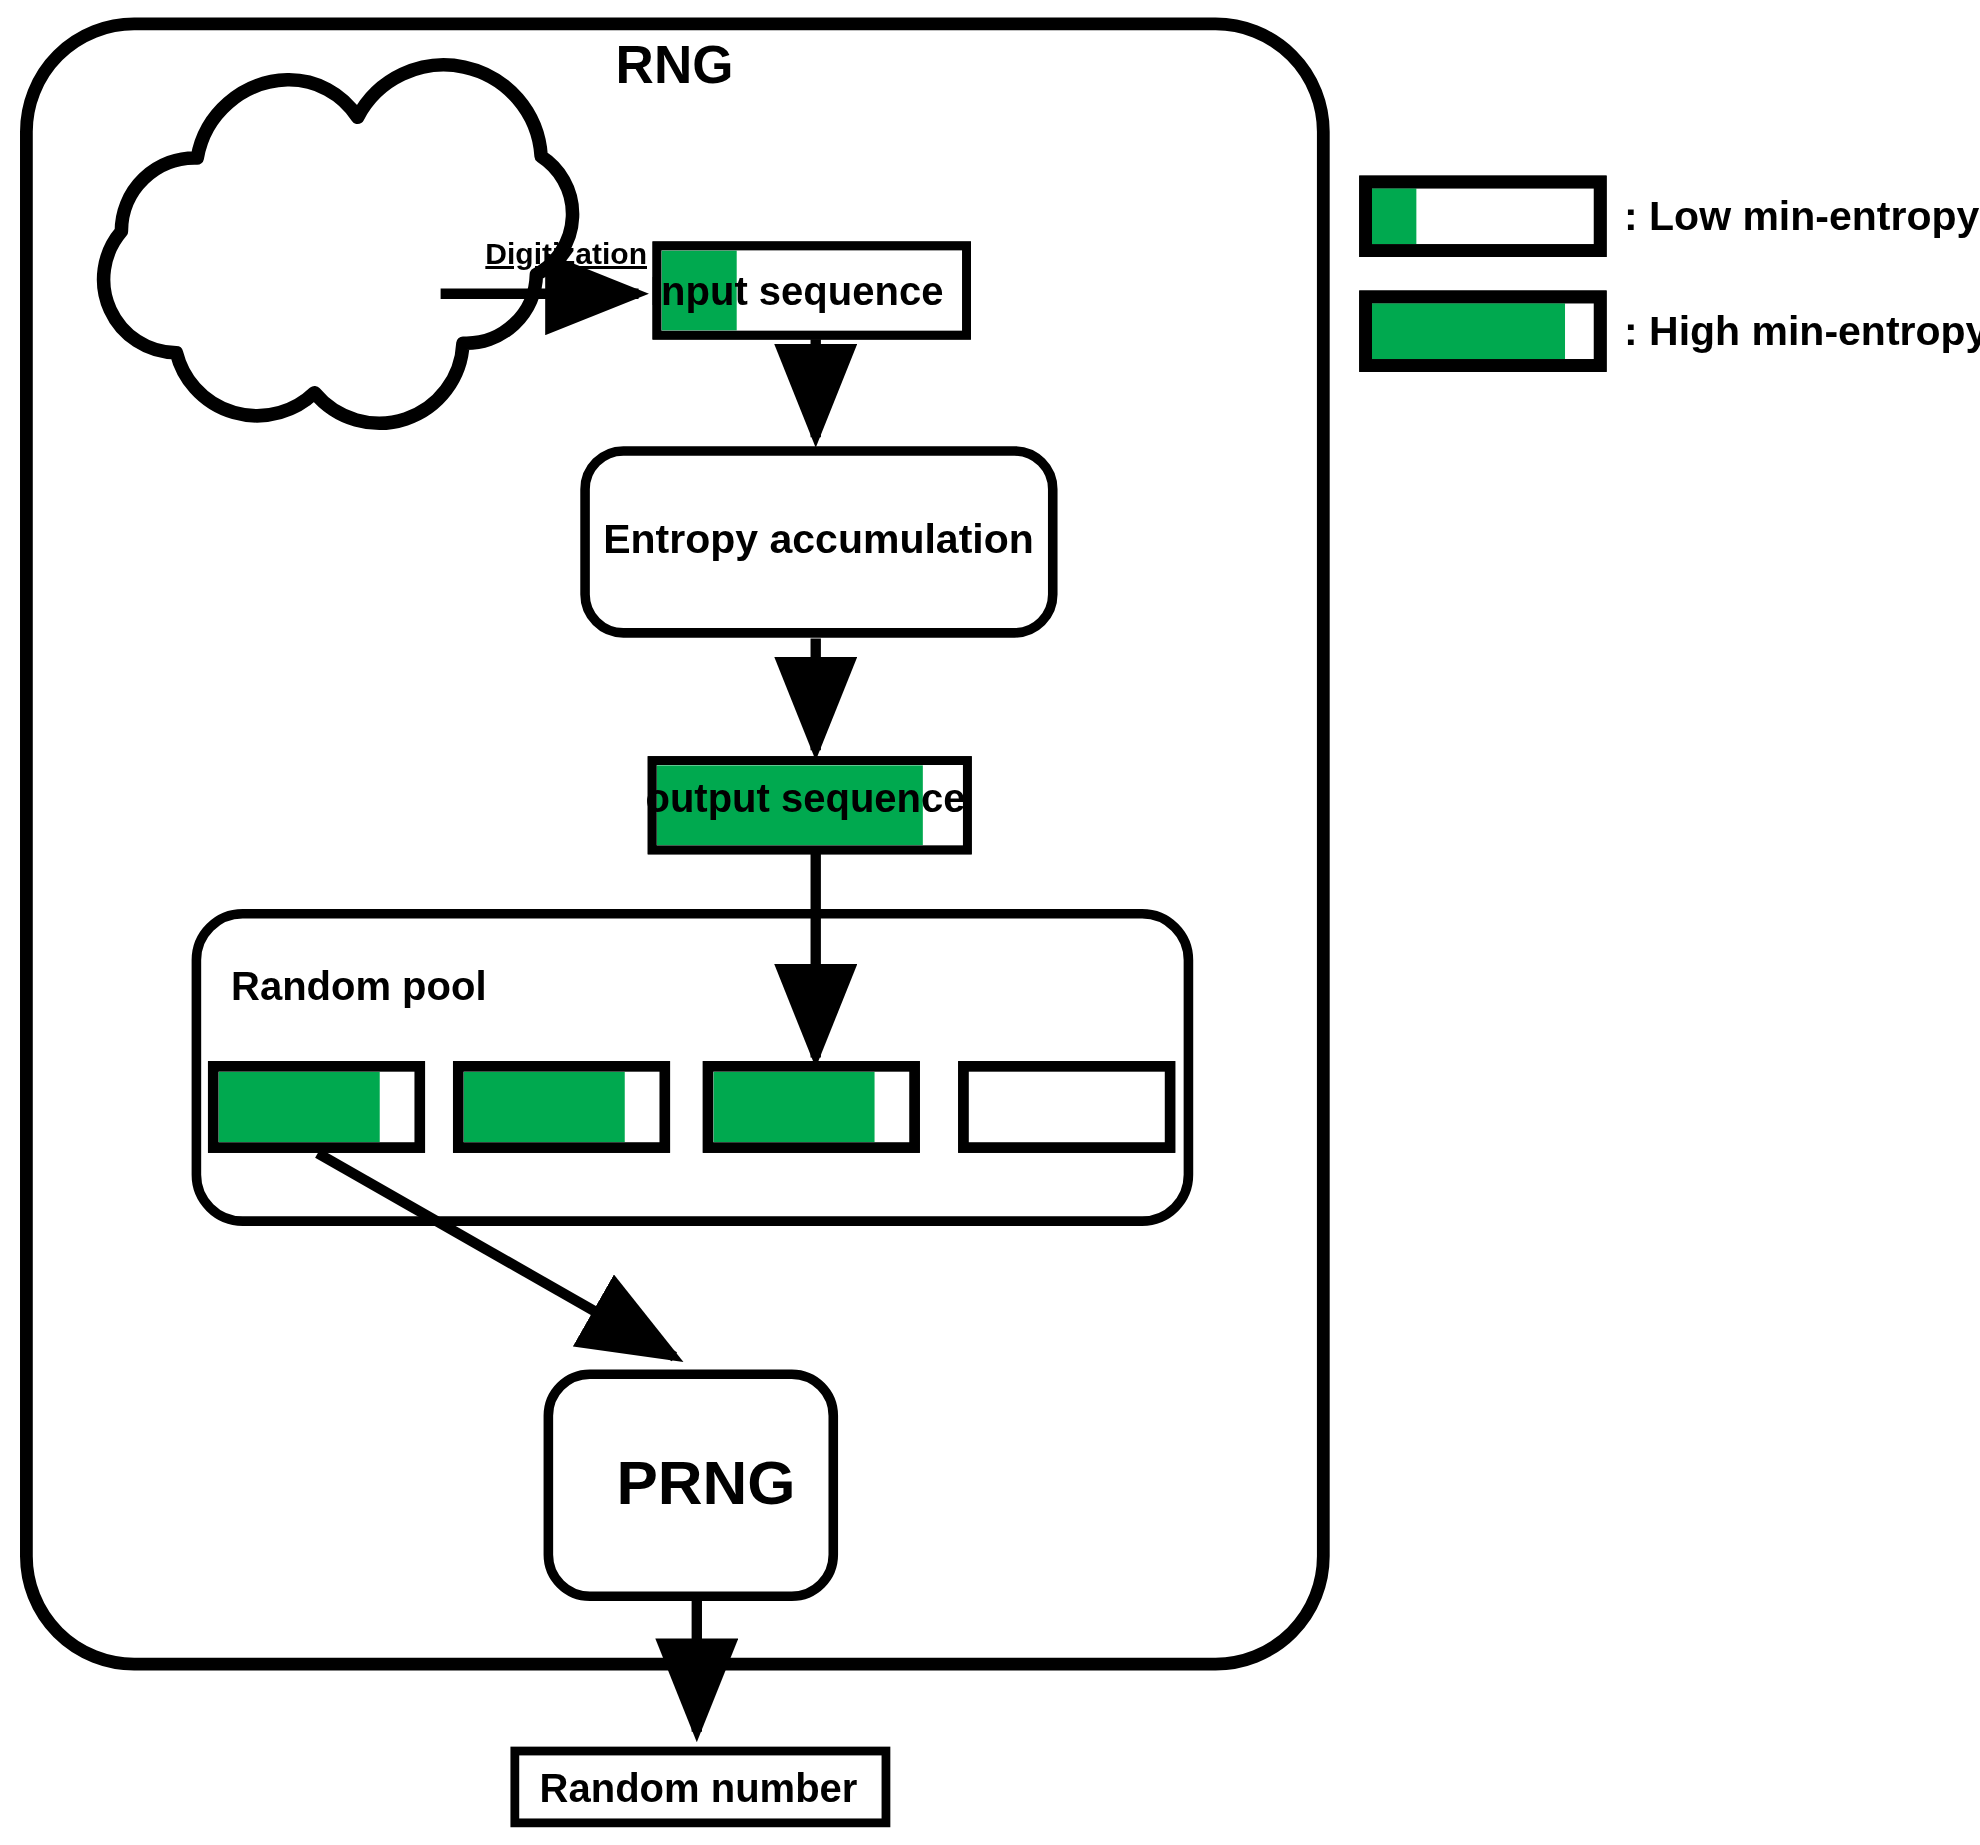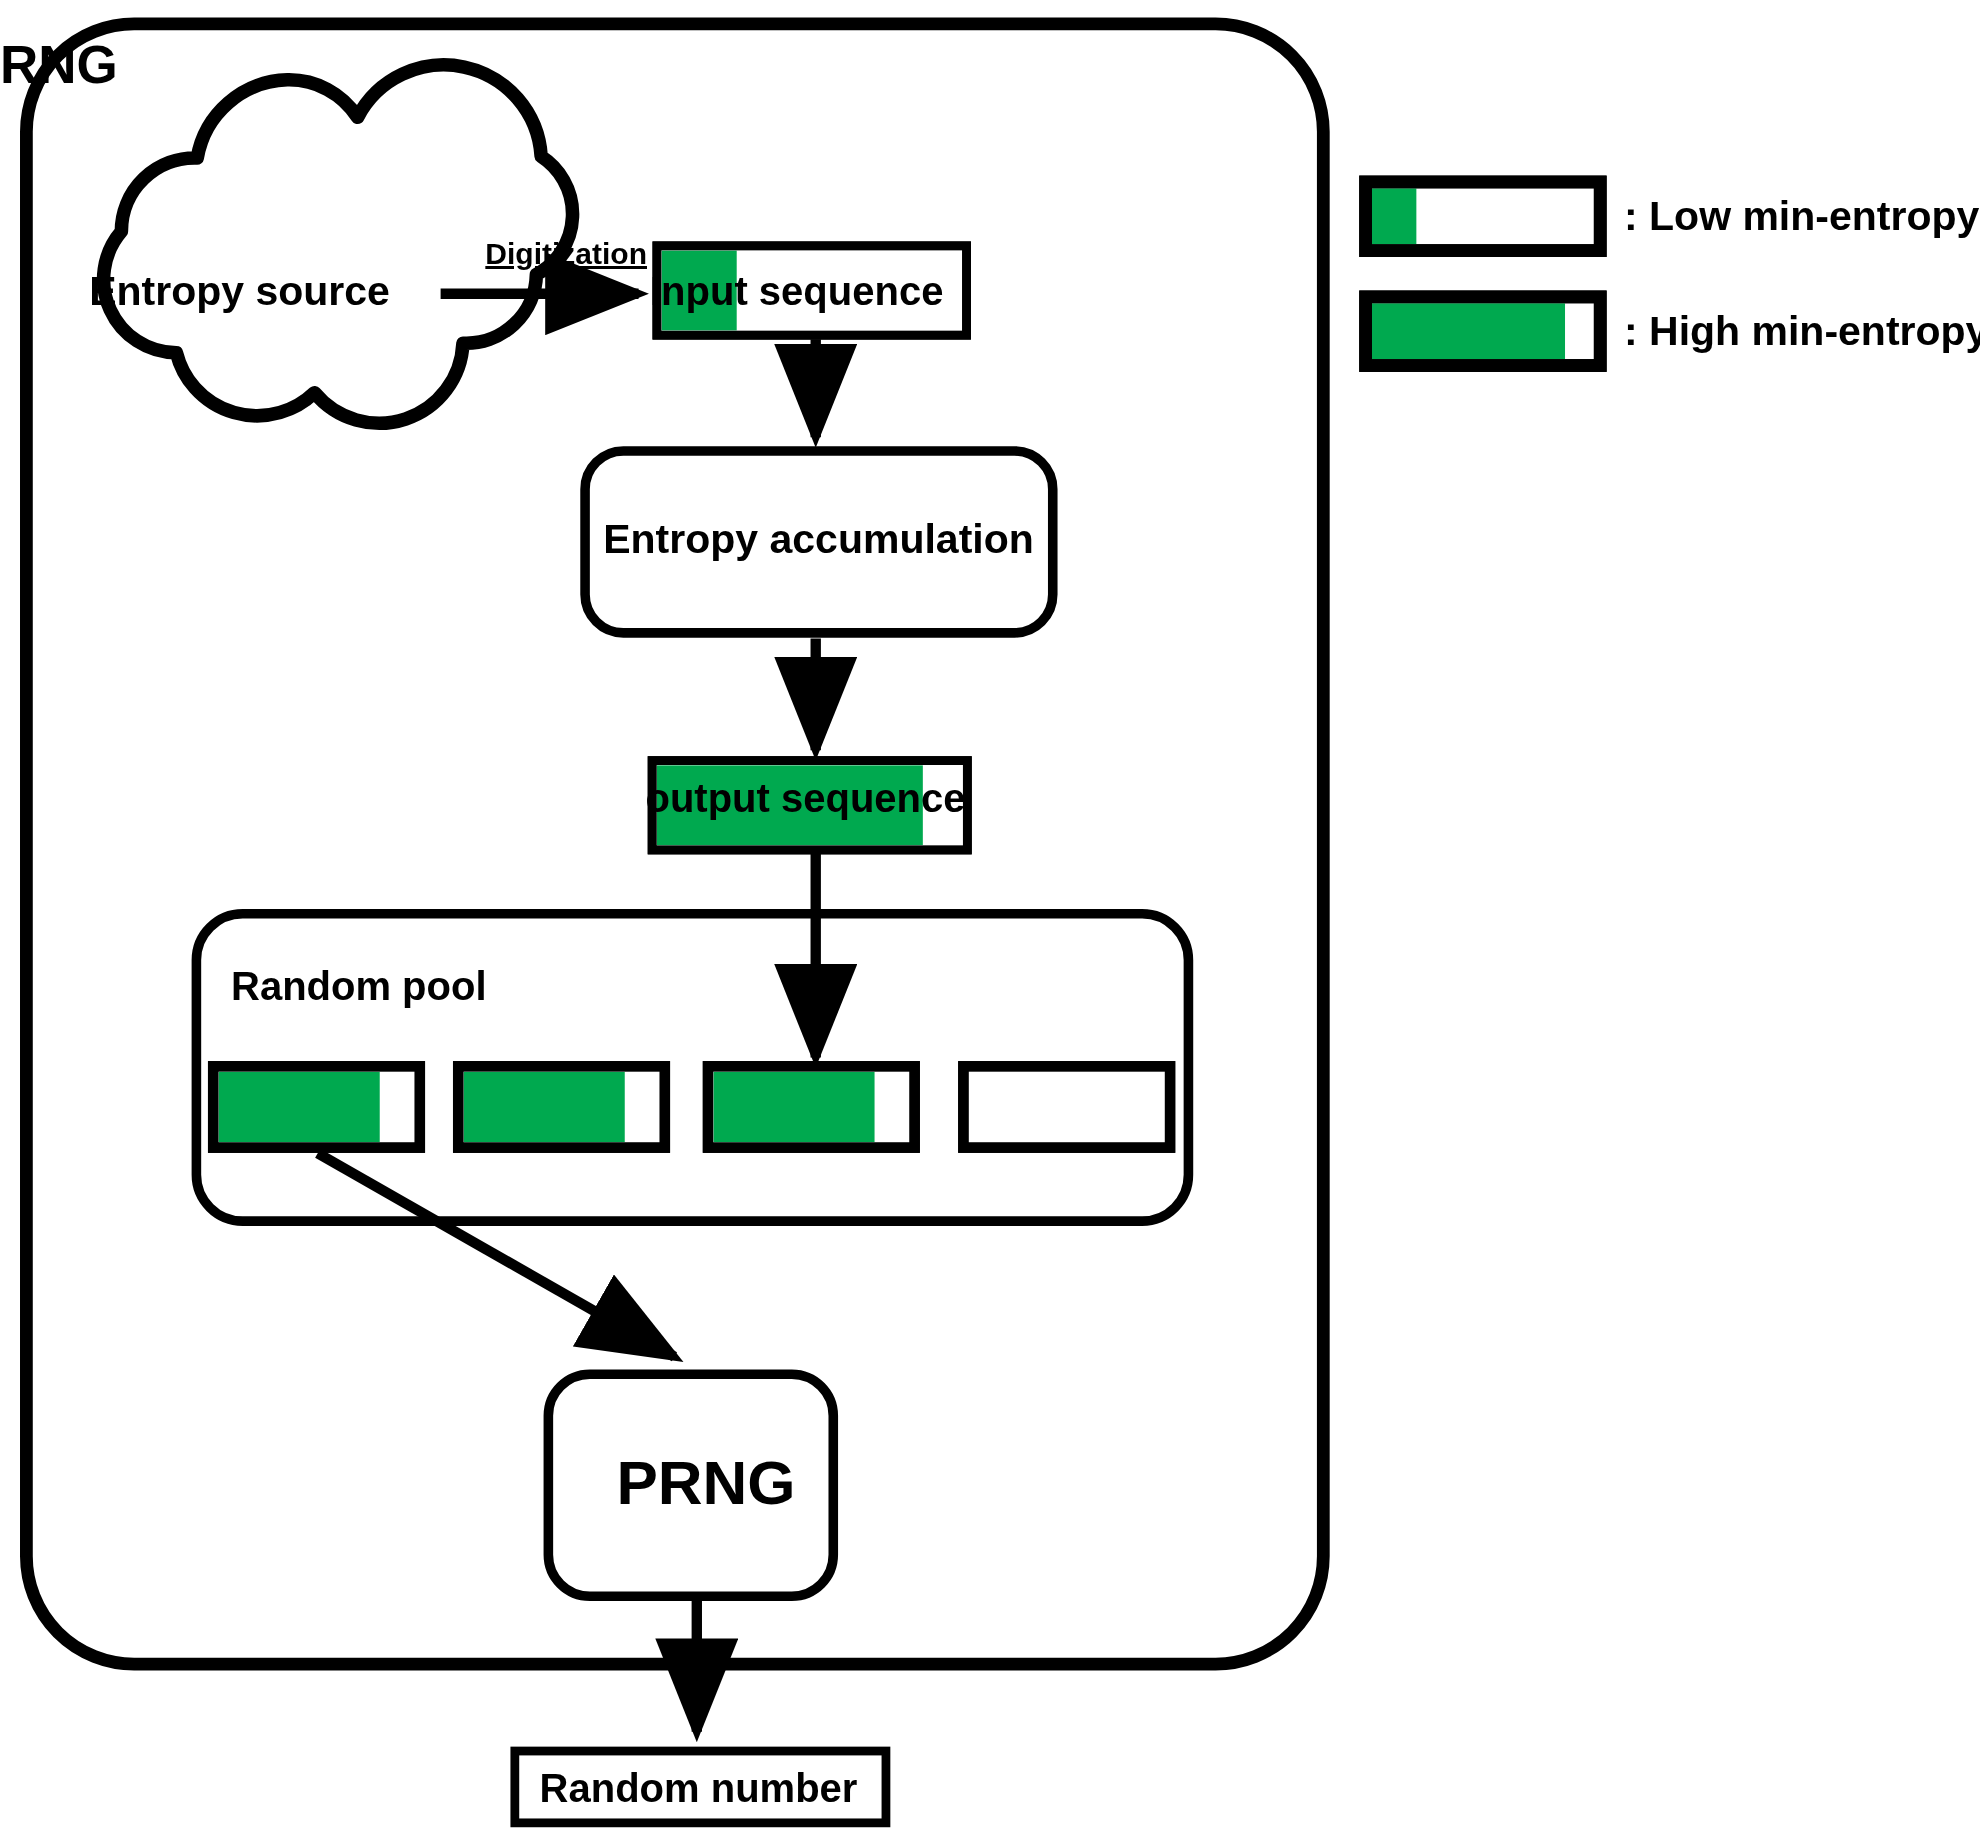--- a/index.html
+++ b/index.html
@@ -25,21 +25,21 @@
   }
   .txt {
     position: absolute;
     color: #000000;
     font-weight: bold;
     white-space: nowrap;
     font-family: "Liberation Sans", sans-serif;
     line-height: 1;
   }
   
-  #rng-title      { left: 0;    top: 38px;   width: 1349px; font-size: 53px; }
+  #rng-title      { left: 0;    top: 38px;   width: 1349px; text-align: center; font-size: 53px; }
   #entropy-source { left: 52px; top: 271px;  width: 375px;  text-align: center; font-size: 41px; }
   #digitization   { left: 447px;top: 239px;  width: 200px;  text-align: right; font-size: 30px; text-decoration: underline; }
   #input-seq-lbl  { left: 650px;top: 271px;  width: 307px;  text-align: left; font-size: 40px; }
   #acc-lbl        { left: 583px;top: 519px;  width: 471px;  text-align: center; font-size: 41px; }
   #output-seq-lbl { left: 638px;top: 778px;  width: 335px;  text-align: center; font-size: 40px; }
   #pool-lbl       { left: 231px;top: 966px; font-size: 40px; }
   #prng-lbl       { left: 543px;top: 1452px; width: 294px;  text-align: center; font-size: 62px; padding-left: 16px; }
   #randnum-lbl    { left: 511px;top: 1768px; width: 375px;  text-align: center; font-size: 40px; }
   #legend-lbl-0   { left: 1624px;top: 196px; font-size: 41px; }
   #legend-lbl-1   { left: 1624px;top: 311px; font-size: 41px; }
@@ -136,21 +136,20 @@
 
     <g>
       <rect x="1711" y="372" width="294" height="86" fill="#ffffff" stroke="#000000" stroke-width="16"></rect>
       <rect id="legend-fill-1" x="1719" y="380" width="241.85999999999999" height="70" fill="#00A94F"></rect>
       <rect x="1711" y="372" width="294" height="86" fill="none" stroke="#000000" stroke-width="16"></rect>
     </g>
 
   </svg>
 
   <div class="txt" id="rng-title">RNG</div>
-  <div class="txt" id="entropy-source">Entropy source</div>
   <div class="txt" id="digitization">Digitization</div>
   <div class="txt" id="input-seq-lbl">Input sequence</div>
   <div class="txt" id="acc-lbl">Entropy accumulation</div>
   <div class="txt" id="output-seq-lbl">output sequence</div>
   <div class="txt" id="pool-lbl">Random pool</div>
   <div class="txt" id="prng-lbl">PRNG</div>
   <div class="txt" id="randnum-lbl">Random number</div>
   <div class="txt" id="legend-lbl-0">: Low min-entropy</div>
   <div class="txt" id="legend-lbl-1">: High min-entropy</div>
 

